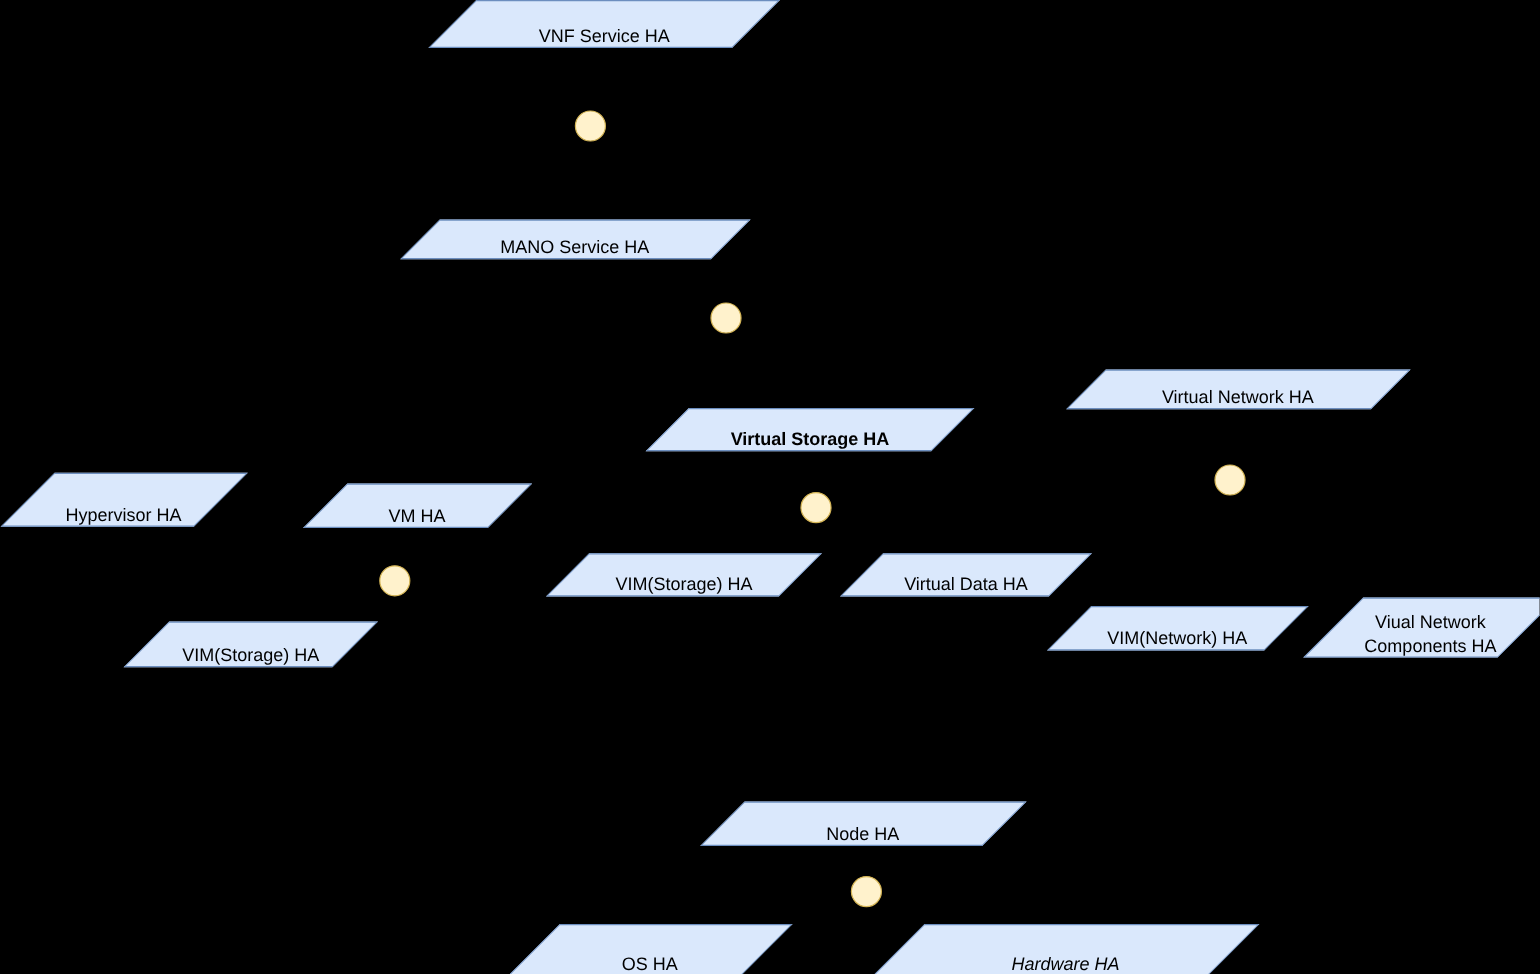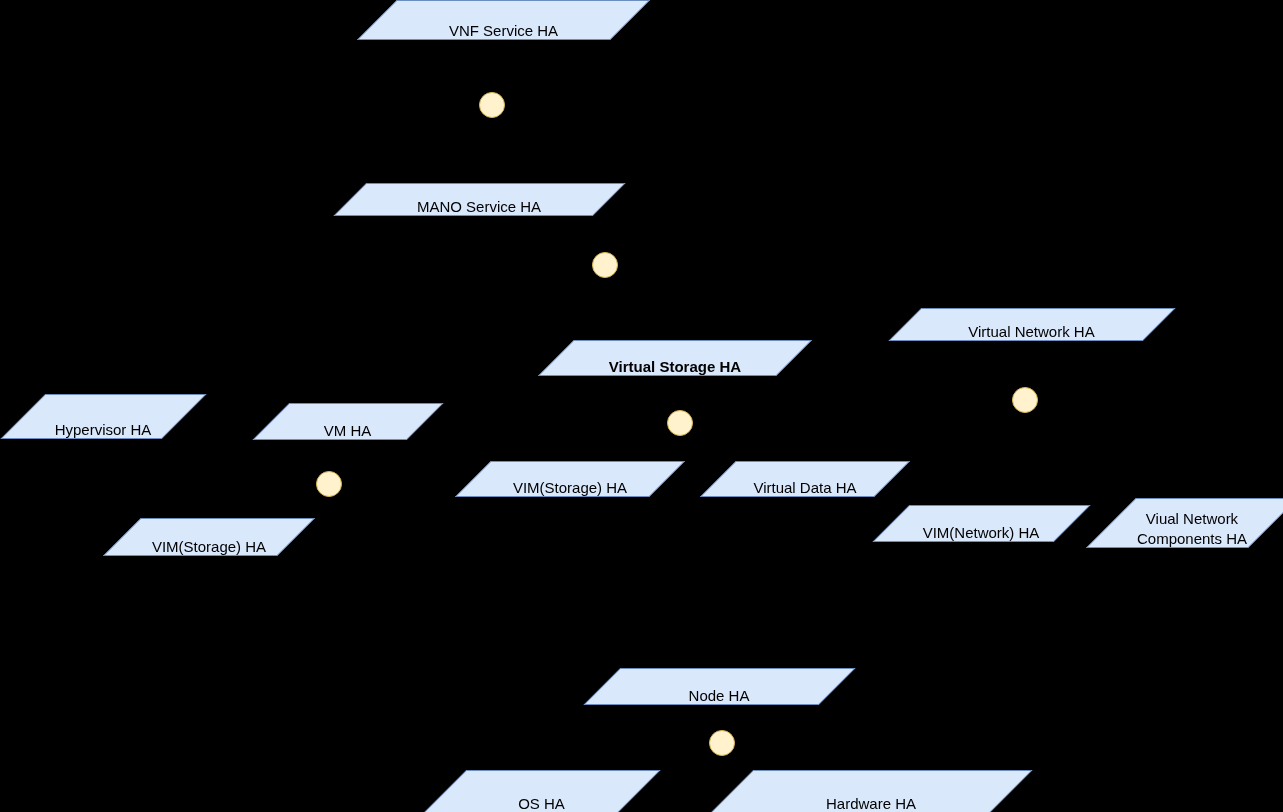--- a/index.html
+++ b/index.html
@@ -113,21 +113,21 @@
   <div class="node" style="left:423px;top:770px;width:237px;--h:43px;">
     <div class="shape"></div>
     <span class="label">OS HA</span>
   </div>
 
   <div class="node" style="left:583px;top:668px;width:272px;--h:37px;">
     <div class="shape"></div>
     <span class="label">Node HA</span>
   </div>
 
-  <div class="node" style="left:710px;top:770px;width:322px;--h:43px;">
+  <div class="node" style="left:727px;top:770px;width:322px;font-style:italic;--h:43px;">
     <div class="shape"></div>
     <span class="label">Hardware HA</span>
   </div>
 
   <div class="junction" style="left:479px;top:92px;"></div>
   <div class="junction" style="left:592px;top:252px;"></div>
   <div class="junction" style="left:1012px;top:387px;"></div>
   <div class="junction" style="left:667px;top:410px;"></div>
   <div class="junction" style="left:316px;top:471px;"></div>
   <div class="junction" style="left:709px;top:730px;"></div>

